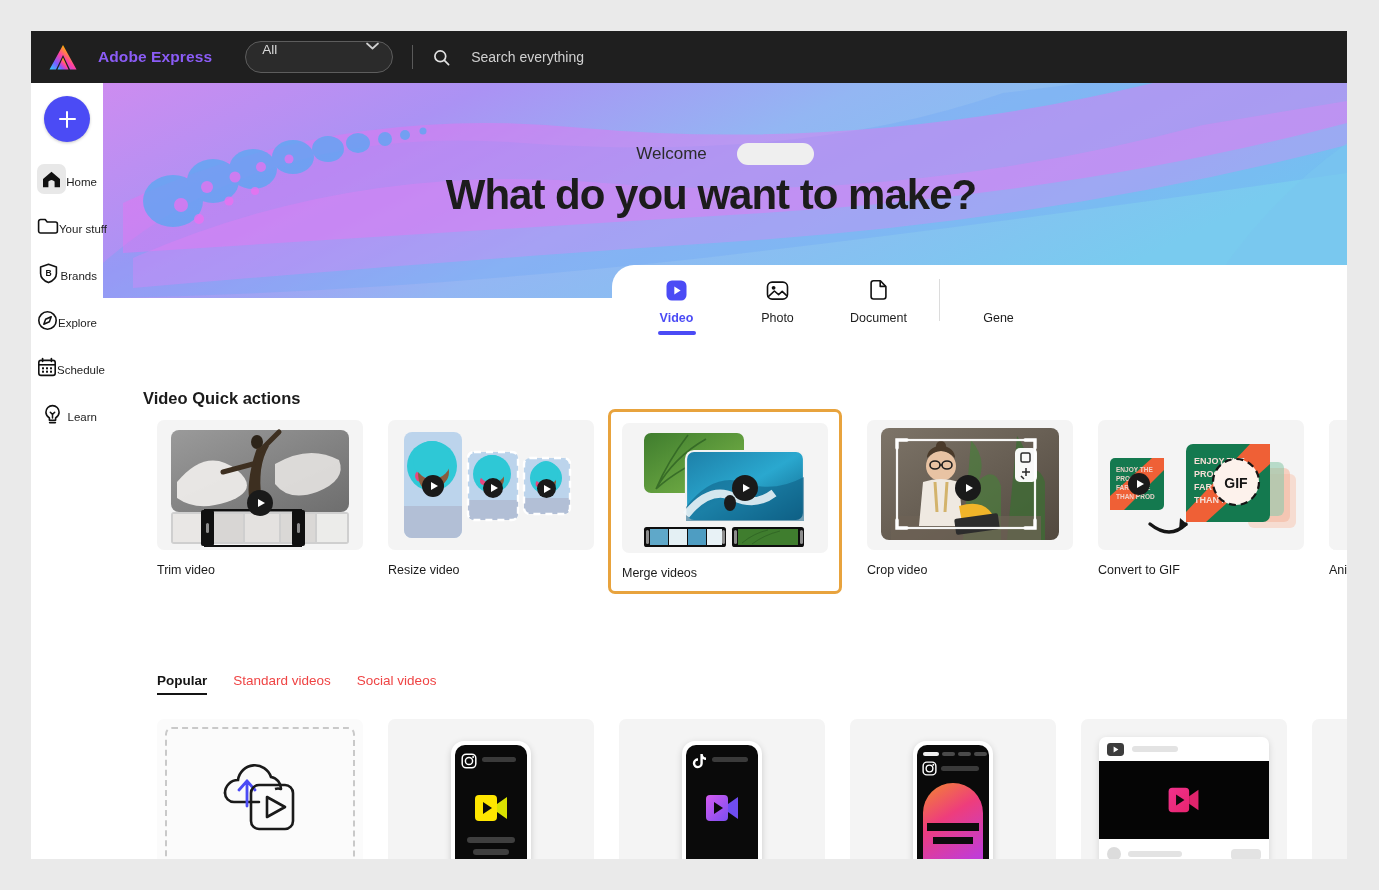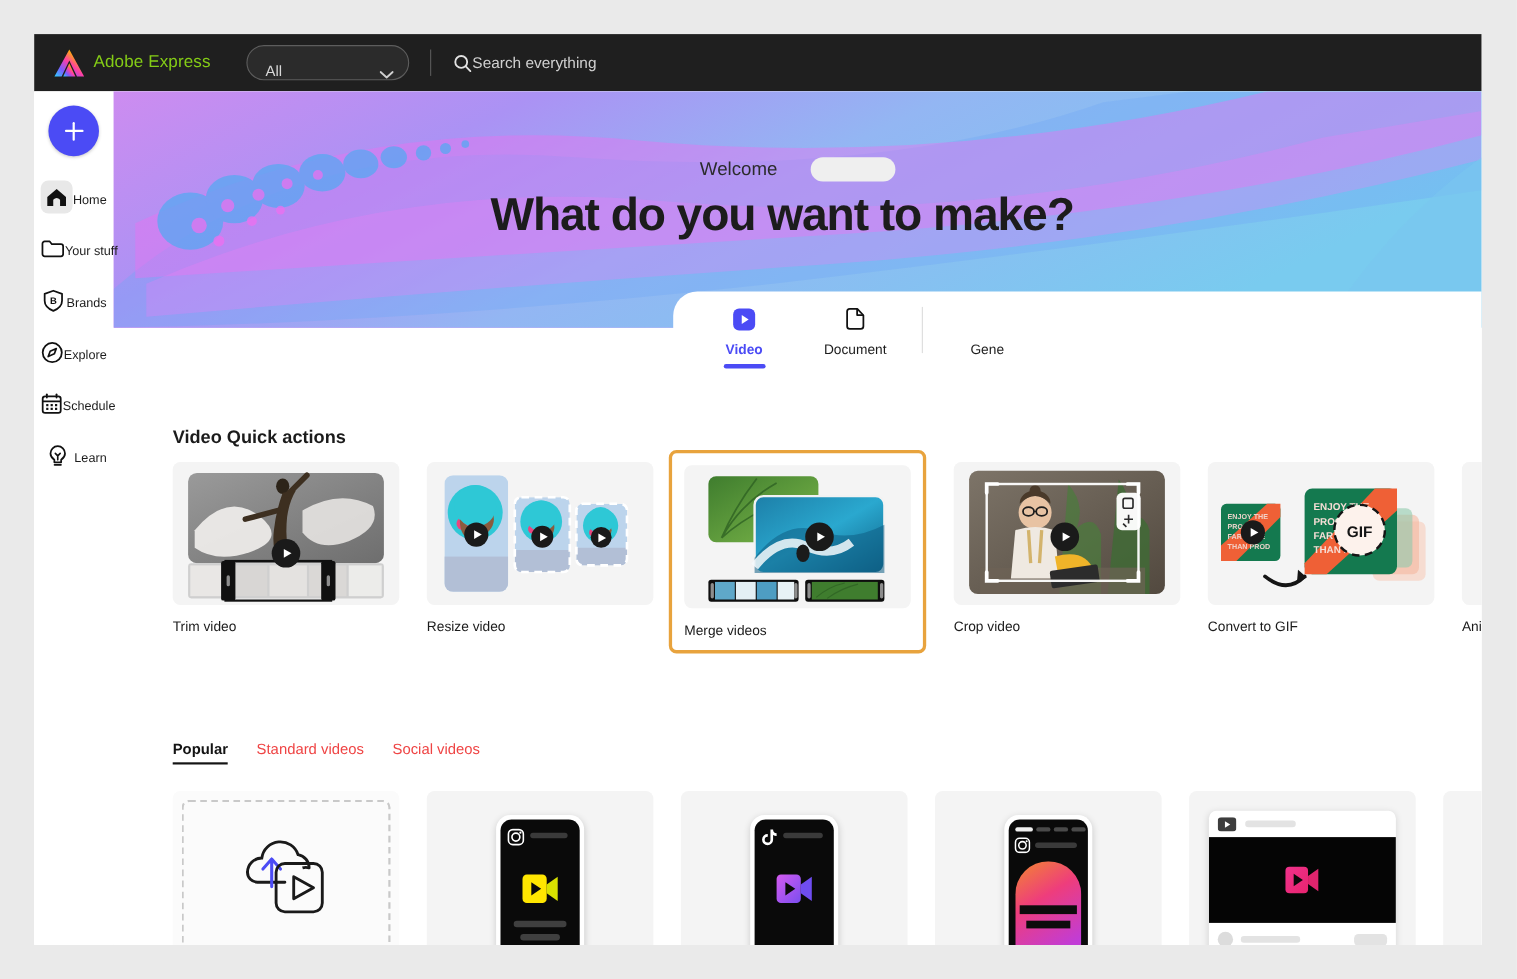--- a/index.html
+++ b/index.html
@@ -14,33 +14,33 @@
     overflow:hidden;background:#ffffff;
   }
 
   
   .topbar{
     position:absolute;left:0;top:0;width:1316px;height:52px;
     background:#1f1f1f;display:flex;align-items:center;
   }
   .brand-logo{width:30px;height:27px;margin-left:17px;flex:0 0 auto;}
   .brand-name{
-    color:#84cc16;font-size:15.5px;font-weight:normal;margin-left:7px;
+    color:#8b5cf6;font-size:15.5px;font-weight:bold;margin-left:20px;
     letter-spacing:.1px;white-space:nowrap;
   }
   .search-wrap{display:flex;align-items:center;margin-left:33px;}
   .scope-pill{
     width:148px;height:32px;border-radius:18px;border:1px solid #5d5d5d;
-    background:#2b2b2b;display:flex;align-items:flex-end;justify-content:space-between;
+    background:#2b2b2b;display:flex;align-items:flex-start;justify-content:space-between;
     padding:0 13px 0 16px;box-sizing:border-box;
   }
   .scope-pill span{color:#d8d8d8;font-size:13.5px;}
   .chev{width:13px;height:8px;}
   .vdiv{width:1px;height:24px;background:#5a5a5a;margin:0 20px 0 19px;}
-  .search-field{display:flex;align-items:center;gap:0;}
+  .search-field{display:flex;align-items:center;gap:21px;}
   .search-field .ph{color:#d0d0d0;font-size:14px;}
 
   
   .rail{
     position:absolute;left:0;top:52px;width:72px;height:776px;
     background:#ffffff;display:flex;flex-direction:column;align-items:center;
     padding-top:13px;box-sizing:border-box;z-index:6;
   }
   .fab{
     width:46px;height:46px;border-radius:50%;background:#4b4bf5;
@@ -98,21 +98,21 @@
   .ctab .cl{font-size:12.5px;color:#1d1d1d;margin-top:8px;white-space:nowrap;}
   .ctab.on .cl{color:#4b4bf5;font-weight:bold;}
   .ctab.on:after{
     content:"";position:absolute;bottom:-10px;left:50%;transform:translateX(-50%);
     width:38px;height:4px;border-radius:3px;background:#4b4bf5;
   }
   .tab-sep{width:1px;height:42px;background:#dcdcdc;margin:14px 8px 0 10px;flex:0 0 auto;}
 
   
   .sect-title{
-    position:absolute;left:54px;top:306px;font-size:16.5px;font-weight:bold;color:#1b1b1b;
+    position:absolute;left:40px;top:306px;font-size:16.5px;font-weight:bold;color:#1b1b1b;
   }
   .qa-row{position:absolute;left:54px;top:337px;display:flex;gap:25px;}
   .qa-card{width:206px;flex:0 0 auto;position:relative;}
   .qa-card.sel{
     padding:11px;margin:-11px 0 0 -11px;border:3px solid #e8a33d;border-radius:7px;
     background:#fff;
   }
   .qa-thumb{
     width:206px;height:130px;background:#f4f4f4;border-radius:7px;position:relative;
     overflow:hidden;
@@ -323,20 +323,30 @@
       <div class="ctab on">
         <div class="ci">
           <svg width="23" height="23" viewBox="0 0 23 23">
             <rect x="1.5" y="1.5" width="20" height="20" rx="5.4" fill="#4b4bf5"></rect>
             <path d="M9.3 7.4 L15.6 11.5 L9.3 15.6 Z" fill="#fff"></path>
           </svg>
         </div>
         <div class="cl">Video</div>
       </div>
 
+      <div class="ctab">
+        <div class="ci">
+          <svg width="23" height="21" viewBox="0 0 23 21">
+            <rect x="1.5" y="2.1" width="20" height="17" rx="4.6" stroke="#111" stroke-width="1.6" fill="none"></rect>
+            <circle cx="7.6" cy="7.8" r="1.9" fill="#111"></circle>
+            <path d="M2.6 16.4 L8.4 11 L12.6 14.6 L16.2 11.4 L20.4 15.4" stroke="#111" stroke-width="1.6" fill="none" stroke-linecap="round" stroke-linejoin="round"></path>
+          </svg>
+        </div>
+        <div class="cl">Photo</div>
+      </div>
 
       <div class="ctab">
         <div class="ci">
           <svg width="19" height="22" viewBox="0 0 19 22">
             <path d="M2.1 4.2 A2.4 2.4 0 0 1 4.5 1.8 H11.4 L16.9 7.6 V17.6 A2.4 2.4 0 0 1 14.5 20 H4.5 A2.4 2.4 0 0 1 2.1 17.6 Z" stroke="#111" stroke-width="1.6" fill="none" stroke-linejoin="round"></path>
             <path d="M11.2 1.9 V7.4 H16.8" stroke="#111" stroke-width="1.6" fill="none" stroke-linejoin="round"></path>
           </svg>
         </div>
         <div class="cl">Document</div>
       </div>

